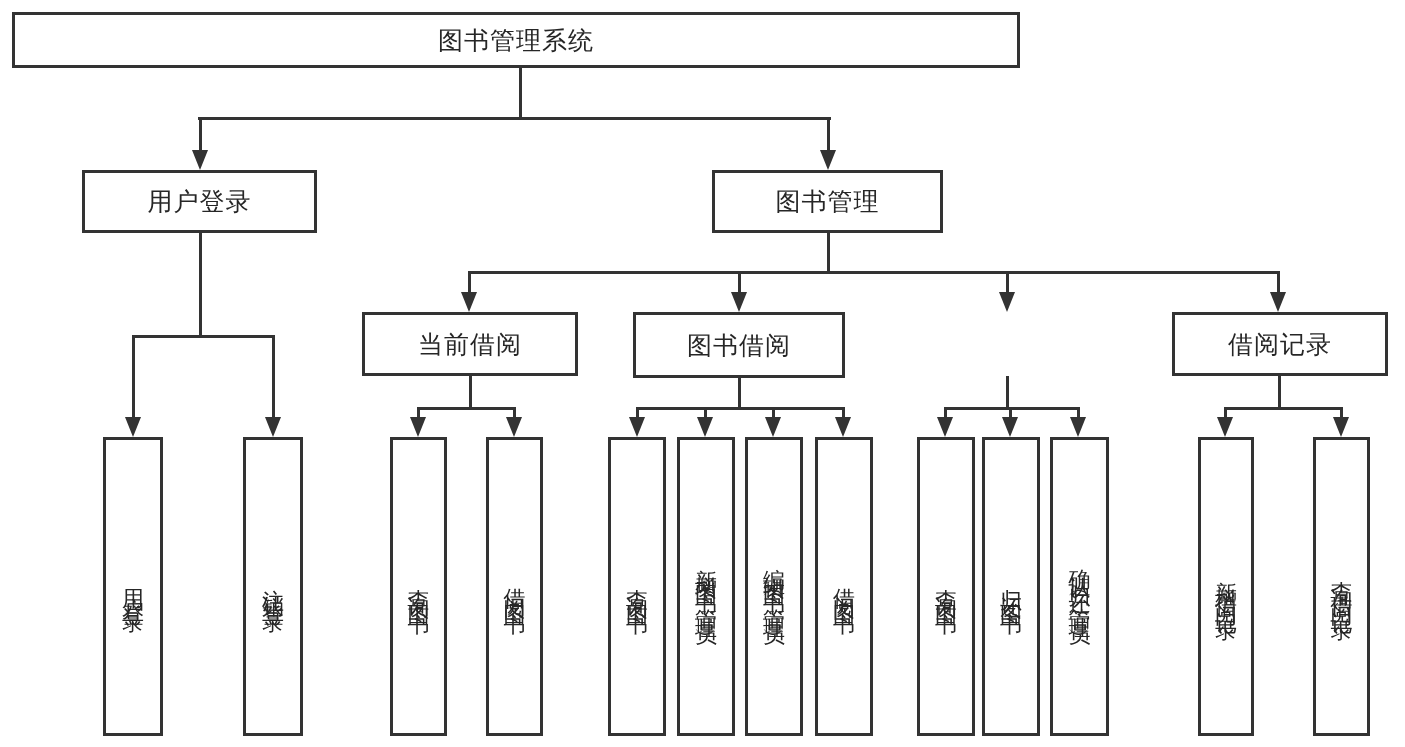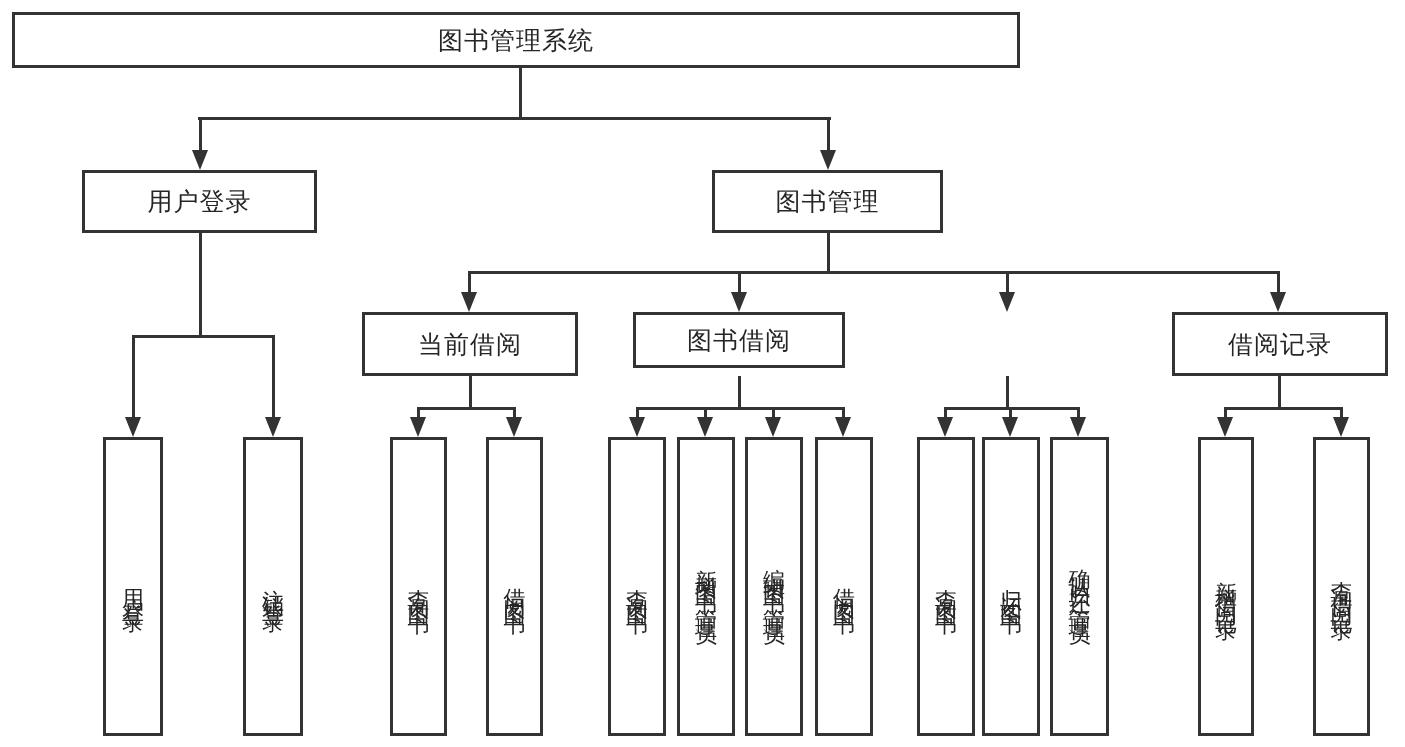--- a/index.html
+++ b/index.html
@@ -105,21 +105,21 @@
   <div class="vline" style="left:468px; top:271px; height:25px;"></div>
   <div class="arrowhead" style="left:461px; top:292px;"></div>
   <div class="vline" style="left:738px; top:271px; height:25px;"></div>
   <div class="arrowhead" style="left:731px; top:292px;"></div>
   <div class="vline" style="left:1006px; top:271px; height:25px;"></div>
   <div class="arrowhead" style="left:999px; top:292px;"></div>
   <div class="vline" style="left:1277px; top:271px; height:25px;"></div>
   <div class="arrowhead" style="left:1270px; top:292px;"></div>
 
   <div class="box" style="left:362px; top:312px; width:216px; height:64px;">当前借阅</div>
-  <div class="box" style="left:633px; top:312px; width:212px; height:56px;">图书借阅</div>
+  <div class="box" style="left:633px; top:312px; width:212px; height:66px;">图书借阅</div>
   <div class="box" style="left:1172px; top:312px; width:216px; height:64px;">借阅记录</div>
 
   <div class="vline" style="left:469px; top:376px; height:31px;"></div>
   <div class="hline" style="left:417px; top:407px; width:99px;"></div>
   <div class="vline" style="left:417px; top:407px; height:12px;"></div>
   <div class="arrowhead" style="left:410px; top:417px;"></div>
   <div class="vline" style="left:513px; top:407px; height:12px;"></div>
   <div class="arrowhead" style="left:506px; top:417px;"></div>
 
   <div class="vline" style="left:738px; top:376px; height:31px;"></div>

